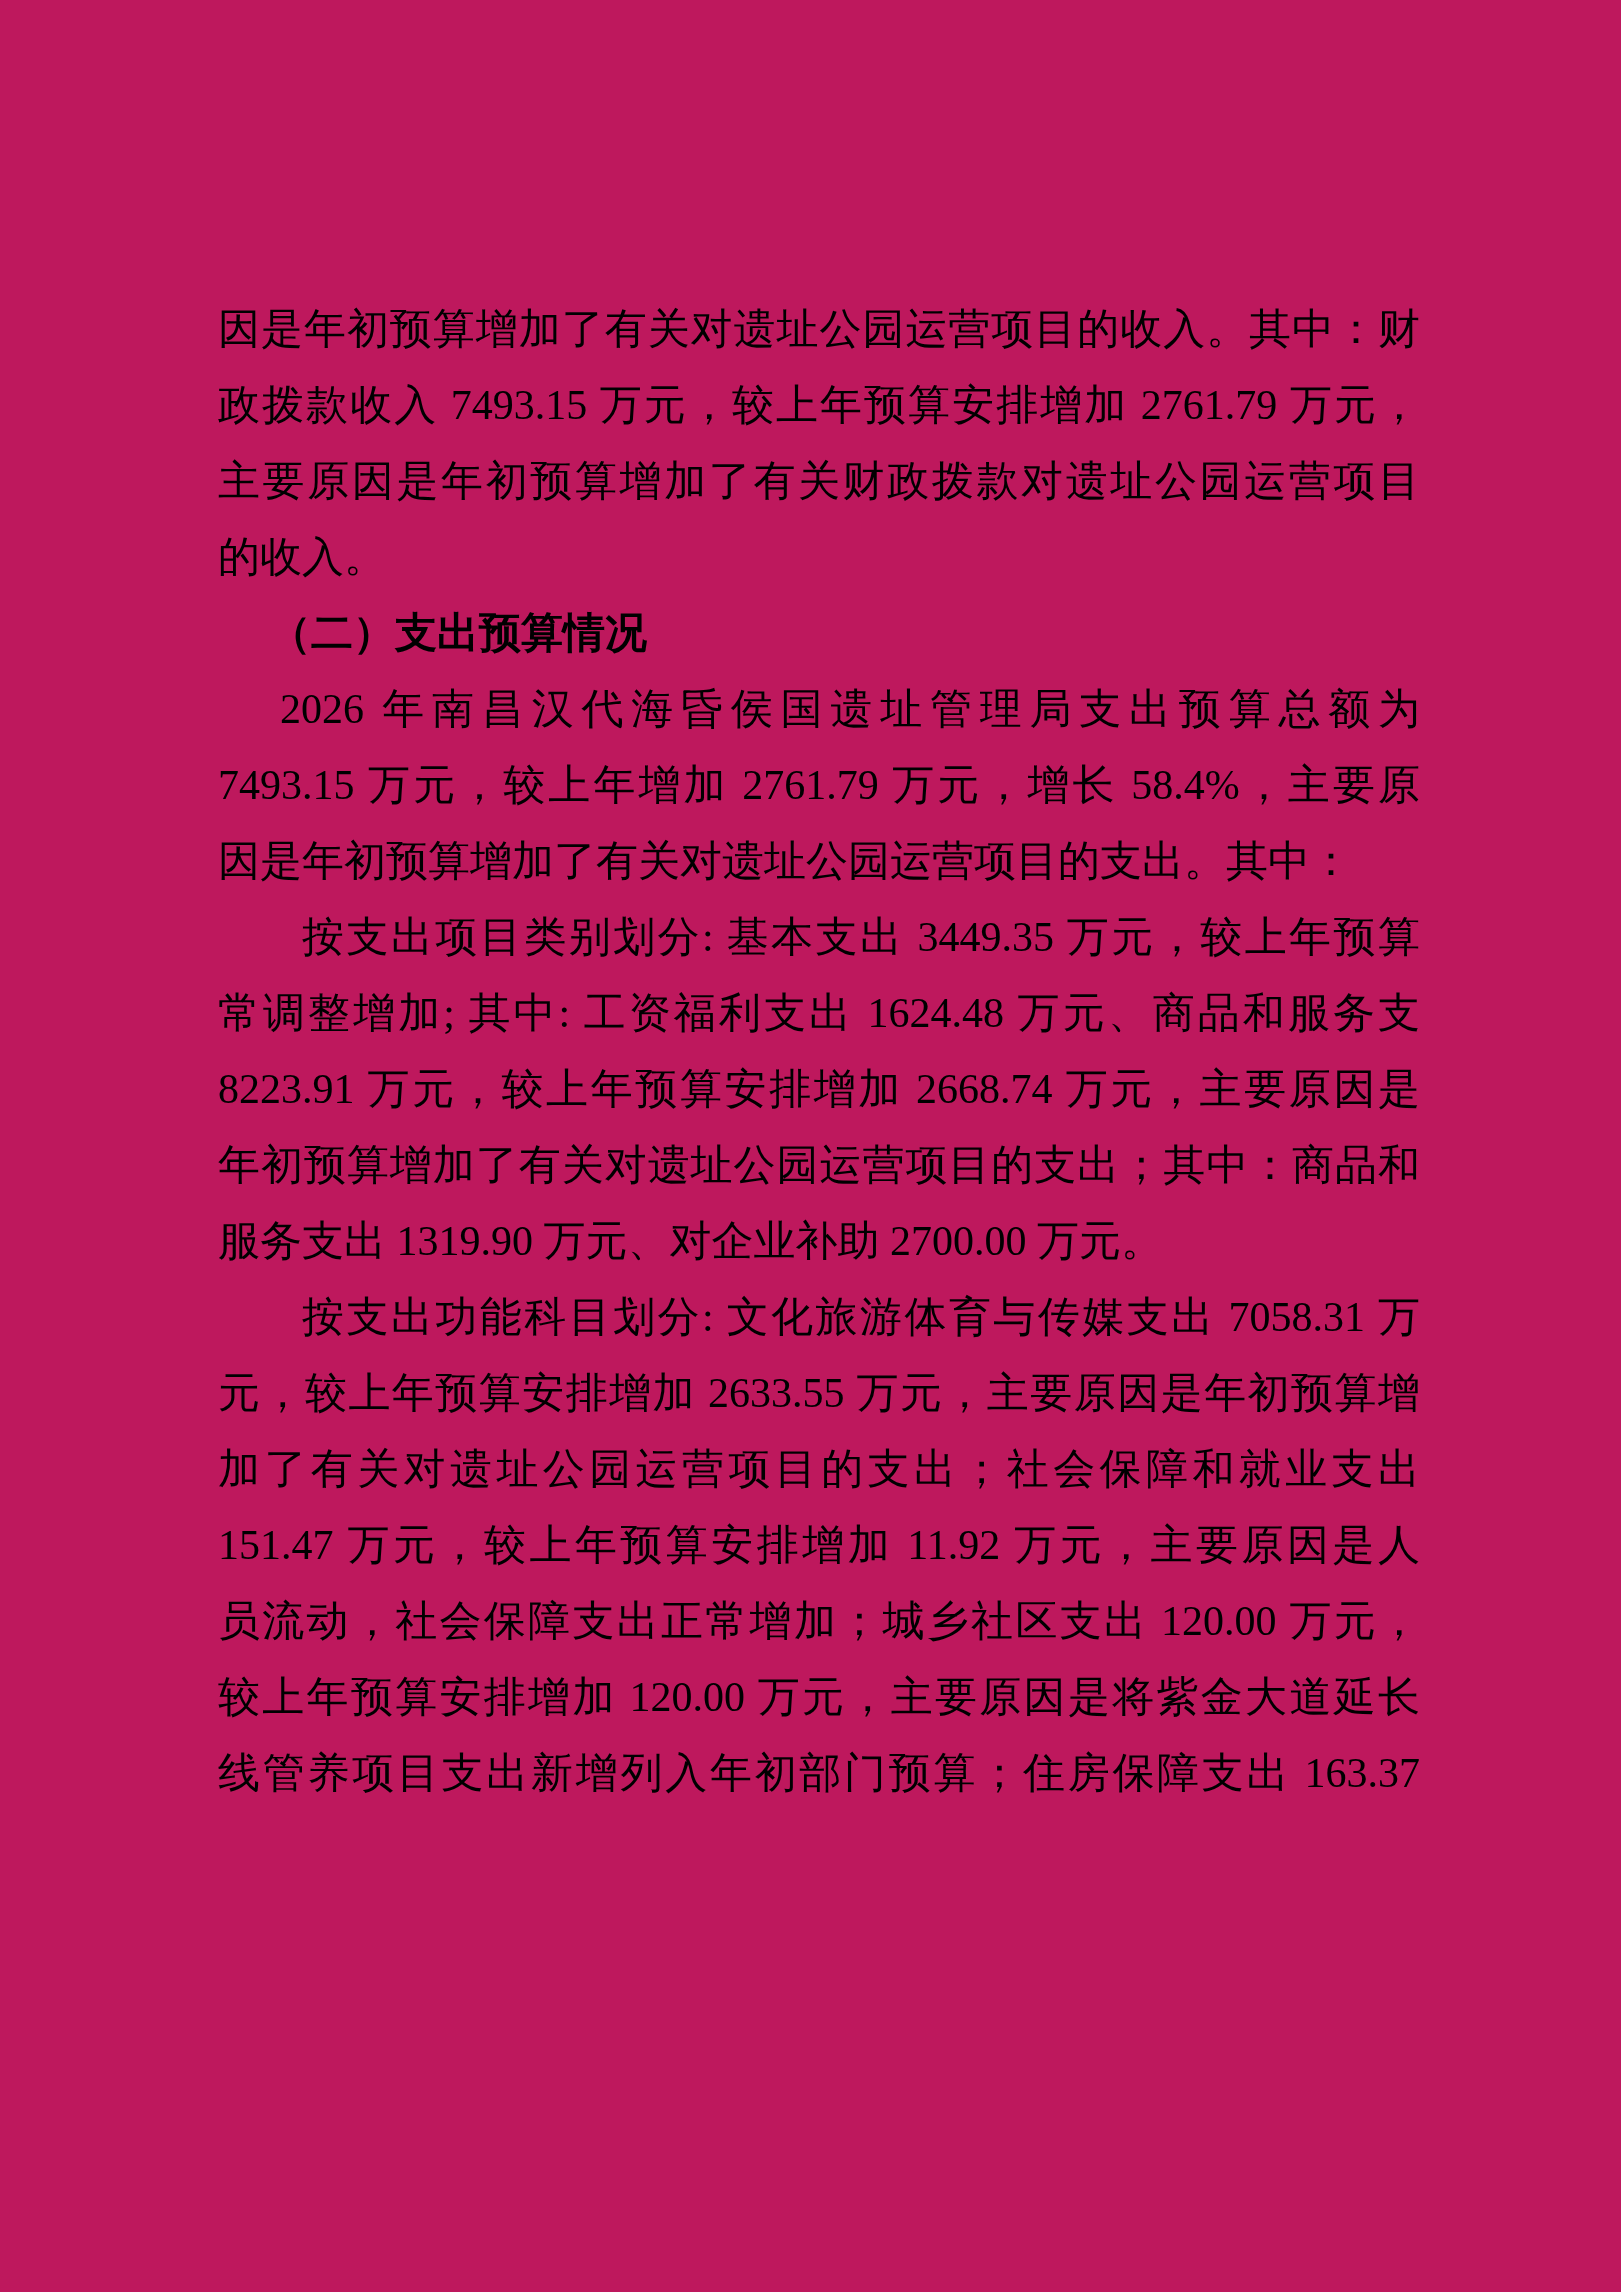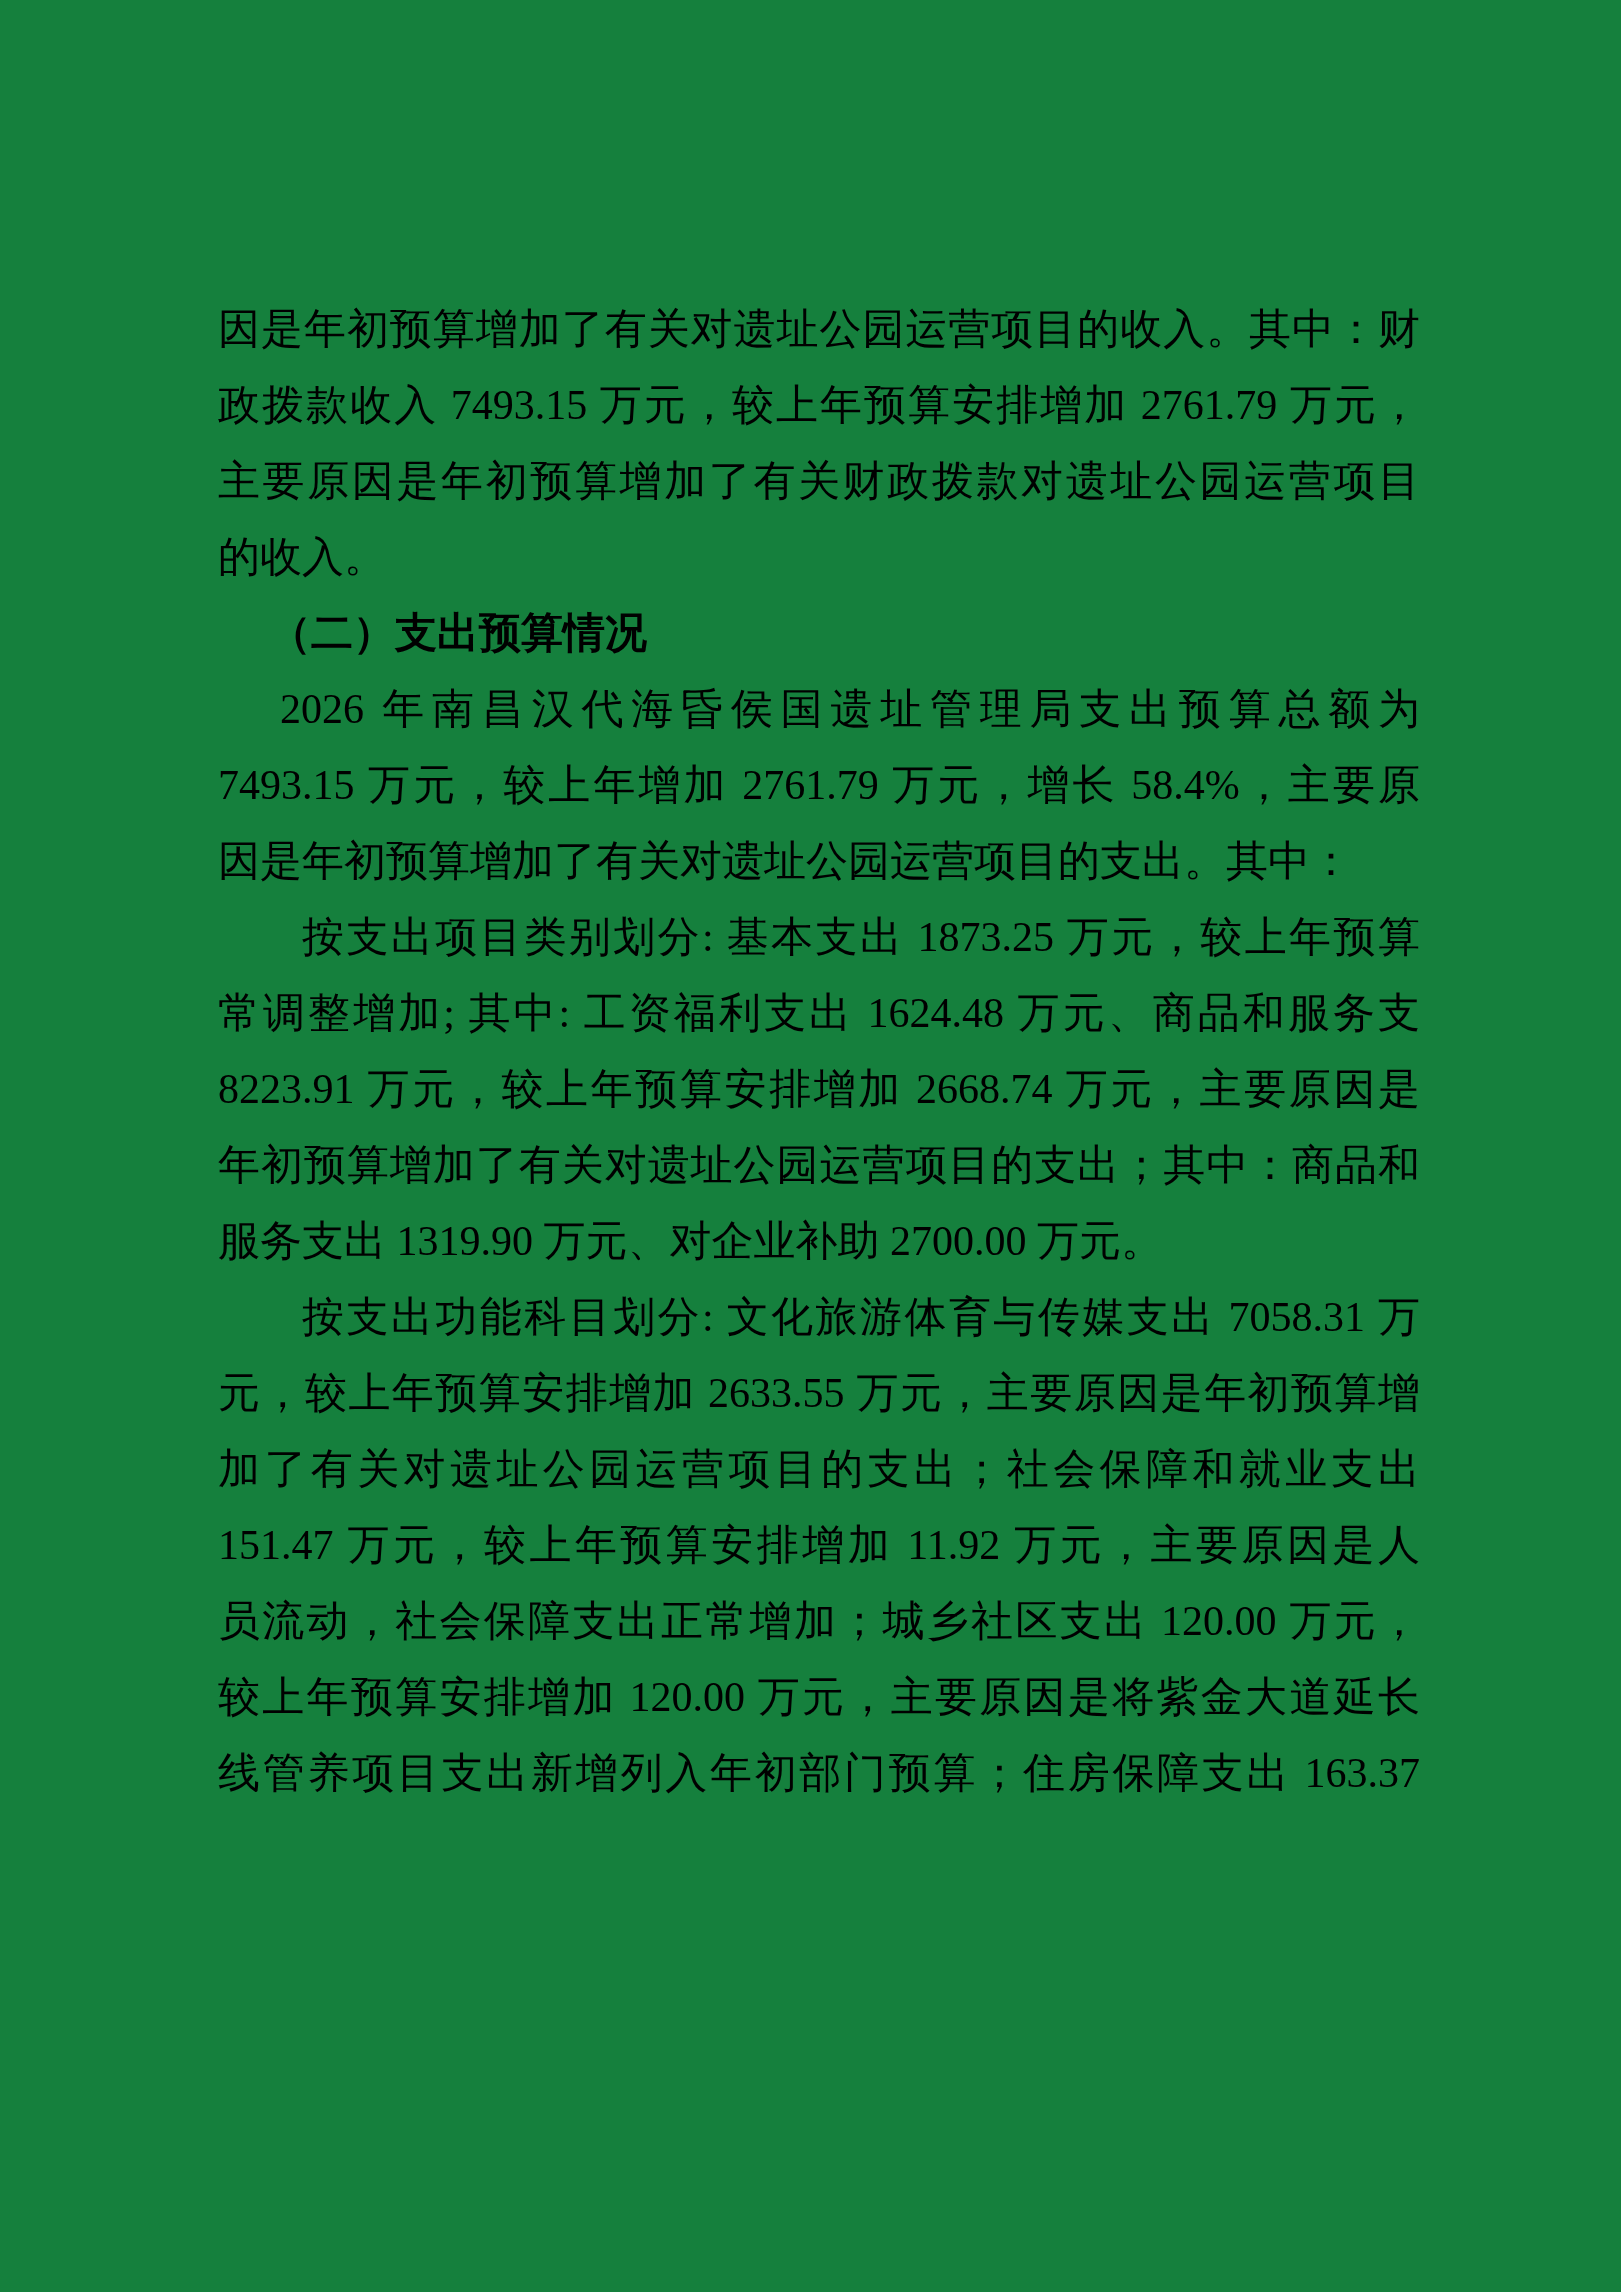--- a/index.html
+++ b/index.html
@@ -4,21 +4,21 @@
 <style>
   html, body {
     margin: 0;
     padding: 0;
     background: #ffffff;
   }
   .page {
     position: relative;
     width: 1621px;
     height: 2293px;
-    background: #15803d;
+    background: #be185d;
     overflow: hidden;
     font-family: "Liberation Serif", "DejaVu Serif", serif;
     color: #000000;
   }
   .textblock {
     position: absolute;
     left: 218px;
     top: 291px;
     width: 1202px;
   }
@@ -59,21 +59,21 @@
 <div class="page">
   <div class="textblock">
     <div class="ln full">因是年初预算增加了有关对遗址公园运营项目的收入。其中：财</div>
     <div class="ln full">政拨款收入 7493.15 万元，较上年预算安排增加 2761.79 万元，</div>
     <div class="ln full">主要原因是年初预算增加了有关财政拨款对遗址公园运营项目</div>
     <div class="ln end">的收入。</div>
     <div class="ln heading">（二）支出预算情况</div>
     <div class="ln full indent-num">2026 年南昌汉代海昏侯国遗址管理局支出预算总额为</div>
     <div class="ln full">7493.15 万元，较上年增加 2761.79 万元，增长 58.4%，主要原</div>
     <div class="ln end">因是年初预算增加了有关对遗址公园运营项目的支出。其中：</div>
-    <div class="ln full indent-cjk">按支出项目类别划分: 基本支出 1873.25 万元，较上年预算</div>
+    <div class="ln full indent-cjk">按支出项目类别划分: 基本支出 3449.35 万元，较上年预算</div>
     <div class="ln full">常调整增加; 其中: 工资福利支出 1624.48 万元、商品和服务支</div>
     <div class="ln full">8223.91 万元，较上年预算安排增加 2668.74 万元，主要原因是</div>
     <div class="ln full">年初预算增加了有关对遗址公园运营项目的支出；其中：商品和</div>
     <div class="ln end">服务支出 1319.90 万元、对企业补助 2700.00 万元。</div>
     <div class="ln full indent-cjk">按支出功能科目划分: 文化旅游体育与传媒支出 7058.31 万</div>
     <div class="ln full">元，较上年预算安排增加 2633.55 万元，主要原因是年初预算增</div>
     <div class="ln full">加了有关对遗址公园运营项目的支出；社会保障和就业支出</div>
     <div class="ln full">151.47 万元，较上年预算安排增加 11.92 万元，主要原因是人</div>
     <div class="ln full">员流动，社会保障支出正常增加；城乡社区支出 120.00 万元，</div>
     <div class="ln full">较上年预算安排增加 120.00 万元，主要原因是将紫金大道延长</div>

